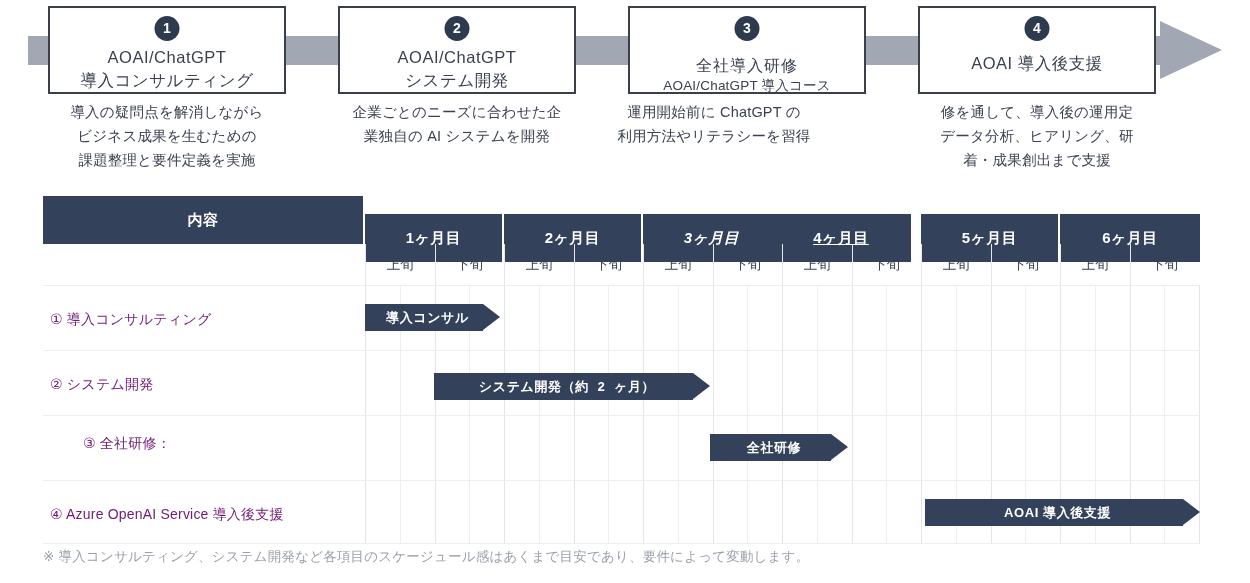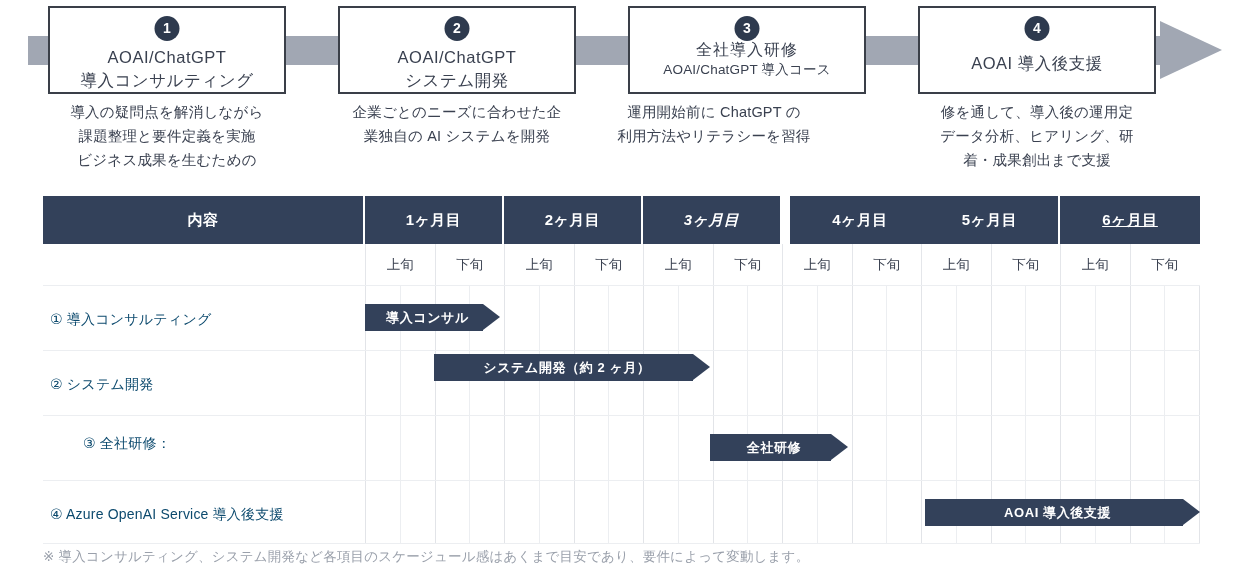--- a/index.html
+++ b/index.html
@@ -43,21 +43,21 @@
     font-size:14px;font-weight:bold;
     line-height:25px;text-align:center;
     letter-spacing:0;
   }
   .step-title{
     position:absolute;left:0;right:0;top:38px;
     font-size:16.5px;line-height:23px;color:#3a4150;
     letter-spacing:0.5px;
     padding:0 4px;
   }
-  .step-title.small{font-size:13.5px;line-height:20px;top:32px;letter-spacing:0.2px;}
+  .step-title.small{font-size:13.5px;line-height:20px;top:48px;letter-spacing:0.2px;}
   .step-title.small .l1{font-size:16px;letter-spacing:1px;}
   .step-title.one{top:44px;}
 
   .step-desc{
     position:absolute;top:100px;width:248px;
     font-size:14.5px;line-height:24px;color:#3a4150;
     text-align:center;letter-spacing:0.2px;
   }
   .step-desc.d1{left:43px;}
   .step-desc.d2{left:333px;}
@@ -70,42 +70,42 @@
   .hdr-row{position:absolute;left:0;top:0;height:48px;width:1157px;}
   .hdr-cell{
     position:absolute;top:0;height:48px;
     background:#33415a;color:#ffffff;
     font-size:15px;font-weight:bold;
     display:flex;align-items:center;justify-content:center;
     box-sizing:border-box;
     letter-spacing:0.5px;
   }
   .hdr-cell.label-col{left:0;width:322px;border-right:2px solid #ffffff;}
-  .hdr-month{width:138px;border-right:2px solid #ffffff;}
-  .hdr-month.last{border-right:none;text-decoration:underline;}
+  .hdr-month{width:138px;border-right:2px solid #ffffff;margin-top:18px;}
+  .hdr-month.last{border-right:none;}
 
   .sub-row{position:absolute;left:0;top:48px;height:41px;width:1157px;
            border-bottom:1px solid #e4e6ea;}
   .sub-cell{
     position:absolute;top:48px;height:41px;width:69px;
     display:flex;align-items:center;justify-content:center;
     font-size:13.5px;color:#3a4150;
     box-sizing:border-box;
     border-left:1px solid #e4e6ea;
   }
 
   .grid-area{position:absolute;left:322px;top:89px;width:835px;height:258px;}
   .vline{position:absolute;top:0;width:1px;height:258px;background:#eceef1;}
   .vline.major{background:#e2e4e8;}
 
   .row-sep{position:absolute;left:0;width:1157px;height:1px;background:#eceef1;}
 
   .task-label{
     position:absolute;left:7px;width:310px;
-    font-size:14px;line-height:20px;color:#0c4a6e;
+    font-size:14px;line-height:20px;color:#701a75;
     letter-spacing:0.2px;
   }
 
   .bar{
     position:absolute;height:27px;
     background:#33415a;
     display:flex;align-items:center;justify-content:center;
     color:#ffffff;font-size:13px;font-weight:bold;
     letter-spacing:0.6px;
     box-sizing:border-box;
@@ -136,22 +136,22 @@
 
   <div class="step-box b1">
     <div class="step-badge">1</div>
     <div class="step-title">
       <div>AOAI/ChatGPT</div>
       <div>導入コンサルティング</div>
     </div>
   </div>
   <div class="step-desc d1">
     <div>導入の疑問点を解消しながら</div>
+    <div>ビジネス成果を生むための</div>
     <div>課題整理と要件定義を実施</div>
-    <div>ビジネス成果を生むための</div>
   </div>
 
   <div class="step-box b2">
     <div class="step-badge">2</div>
     <div class="step-title">
       <div>AOAI/ChatGPT</div>
       <div>システム開発</div>
     </div>
   </div>
   <div class="step-desc d2">
@@ -184,21 +184,21 @@
   </div>
 </div>
 
 <div id="gantt">
   <div class="hdr-row">
     <div class="hdr-cell label-col">内容</div>
     <div id="month-headers">
         <div class="hdr-cell hdr-month" style="left: 322px; width: 139px;">1ヶ月目</div>
         <div class="hdr-cell hdr-month" style="left: 461px; width: 139px;">2ヶ月目</div>
         <div class="hdr-cell hdr-month" style="left: 600px; width: 139px; font-style: italic;">3ヶ月目</div>
-        <div class="hdr-cell hdr-month" style="left: 747px; width: 142px;">4ヶ月目</div>
+        <div class="hdr-cell hdr-month" style="left: 728px; width: 142px; text-decoration: underline;">4ヶ月目</div>
         <div class="hdr-cell hdr-month" style="left: 878px; width: 139px;">5ヶ月目</div>
         <div class="hdr-cell hdr-month last" style="left: 1017px; width: 140px;">6ヶ月目</div>
       </div>
   </div>
   <div class="sub-row"></div>
   <div id="half-labels">
       <div class="sub-cell" style="left: 322px; width: 69.5px;">上旬</div>
       <div class="sub-cell" style="left: 391.5px; width: 69.5px;">下旬</div>
       <div class="sub-cell" style="left: 461px; width: 69.5px;">上旬</div>
       <div class="sub-cell" style="left: 530.5px; width: 69.5px;">下旬</div>
@@ -250,21 +250,21 @@
         <div>① 導入コンサルティング</div>
       </div>
       <div class="bar" style="left: 322px; width: 135px; top: 108px; background: transparent;">
         <div class="bar-body"></div>
         <div class="bar-tip"></div>
         <div class="bar-text">導入コンサル</div>
       </div>
       <div class="task-label" style="top: 178px;">
         <div>② システム開発</div>
       </div>
-      <div class="bar" style="left: 391px; width: 276px; top: 158px; background: transparent;">
+      <div class="bar" style="left: 391px; width: 276px; top: 177px; background: transparent; font-family: Liberation Mono, monospace;">
         <div class="bar-body"></div>
         <div class="bar-tip"></div>
         <div class="bar-text">システム開発（約 2 ヶ月）</div>
       </div>
       <div class="task-label" style="top: 237px; margin-left: 33px;">
         <div>③ 全社研修：</div>
       </div>
       <div class="bar" style="left: 667px; width: 138px; top: 238px; background: transparent;">
         <div class="bar-body"></div>
         <div class="bar-tip"></div>

